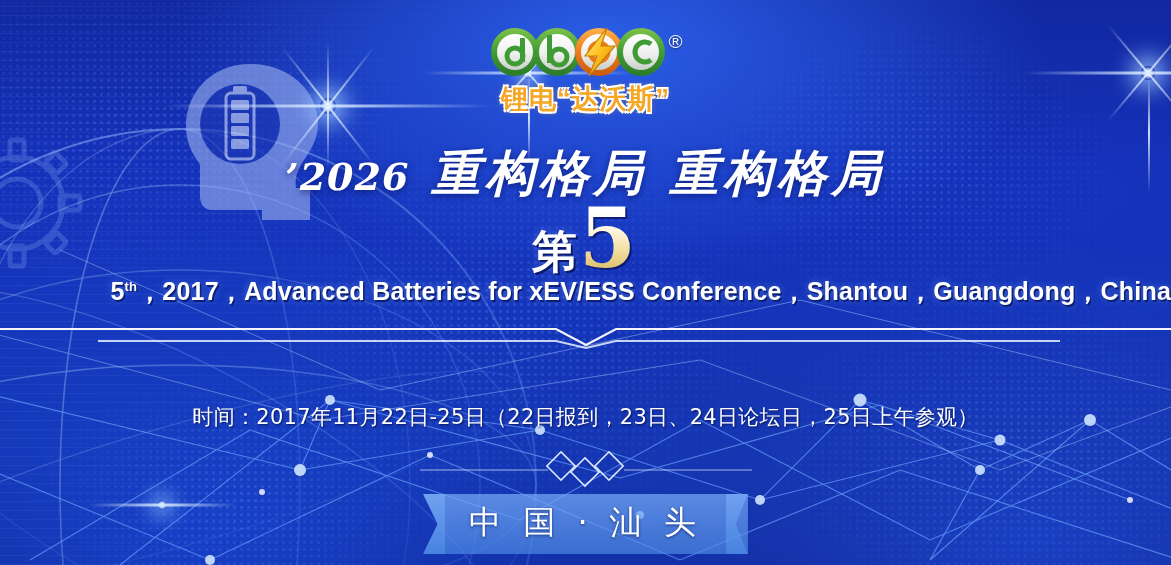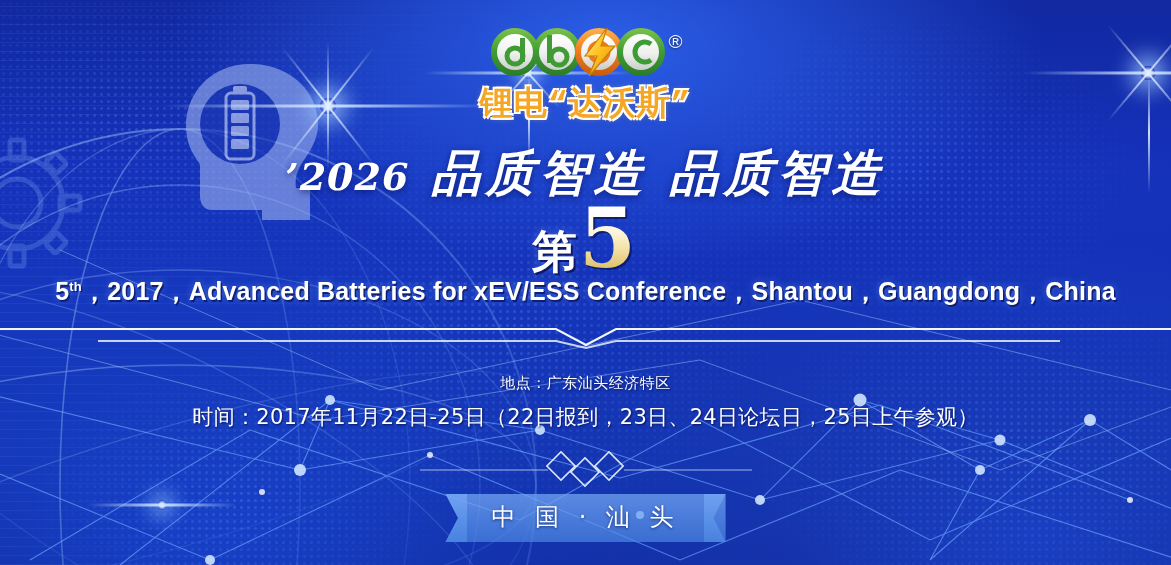--- a/index.html
+++ b/index.html
@@ -87,22 +87,22 @@
     display:flex;flex-direction:column;align-items:center;
   }
   .logo-row{display:flex;align-items:center;}
   .abec{display:block;}
   .reg{
     color:#f2f6ff;font-size:19px;line-height:1;margin-left:4px;margin-top:-22px;
     text-shadow:0 1px 2px rgba(0,0,0,.5);
   }
   .logo-cn{
     margin-top:3px;
-    font-family:Liberation Mono, monospace;
-    font-size:33px;font-weight:bold;letter-spacing:1px;
+    font-family:Liberation Sans, sans-serif;
+    font-size:27px;font-weight:bold;letter-spacing:1px;
     color:#f5a623;
     -webkit-text-stroke:0px;
     text-shadow:
       -1.6px -1.6px 0 #ffffff, 1.6px -1.6px 0 #ffffff,
       -1.6px  1.6px 0 #ffffff, 1.6px  1.6px 0 #ffffff,
        0 0 6px rgba(255,180,60,.6);
   }
 
   .slogan{
     position:absolute;left:0;right:0;top:141px;
@@ -131,21 +131,21 @@
     font-weight:bold;font-size:82px;line-height:.8;
     background:linear-gradient(180deg,#ffffff 8%,#fdf6dd 38%,#f3e0a4 66%,#d9bb63 100%);
     -webkit-background-clip:text;background-clip:text;
     color:transparent;
     padding:0 3px;
     filter:drop-shadow(2px 2px 0 rgba(6,18,90,.7));
   }
 
   .subtitle{
     position:absolute;left:0;right:0;top:275px;
-    text-align:center;white-space:nowrap;
+    text-align:right;white-space:nowrap;
     font-family:"Liberation Sans","DejaVu Sans",sans-serif;
     font-weight:bold;font-size:25px;letter-spacing:.2px;
     color:#ffffff;
     text-shadow:1.5px 1.5px 0 rgba(8,22,95,.8), 0 0 9px rgba(150,195,255,.4);
   }
   .subtitle sup{font-size:13px;vertical-align:super;}
 
   .divider{position:absolute;left:0;right:0;top:318px;height:34px;}
   .divider svg{display:block;width:100%;height:100%;}
 
@@ -174,21 +174,21 @@
     box-shadow:0 1px 6px rgba(4,16,70,.35);
   }
   .ribbon::before,.ribbon::after{content:"";position:absolute;top:0;bottom:0;width:22px;}
   .ribbon::before{left:0;  background:linear-gradient(180deg,rgba(118,170,245,.72),rgba(78,140,230,.66));
                   clip-path:polygon(0 0,100% 0,100% 100%,0 100%,55% 50%);}
   .ribbon::after{right:0; background:linear-gradient(180deg,rgba(118,170,245,.72),rgba(78,140,230,.66));
                   clip-path:polygon(0 0,100% 0,45% 50%,100% 100%,0 100%);}
   .ribbon-text{
     position:relative;z-index:2;
     font-family:"DejaVu Sans","Liberation Sans",sans-serif;
-    font-size:24px;letter-spacing:6px;color:#ffffff;
+    font-size:32px;letter-spacing:6px;color:#ffffff;
     text-shadow:0 1px 3px rgba(5,20,80,.7);
   }
 </style>
 </head>
 <body>
 
 <div id="banner">
 
   <div class="layer halftone"></div>
   <div class="layer scan"></div>
@@ -354,40 +354,39 @@
           <circle cx="152" cy="26" r="18" fill="url(#disc)"></circle>
           <path d="M162 18 A10 10 0 1 0 162 34" fill="none" stroke="#3f9c35" stroke-width="5"></path>
         </svg>
         <span class="reg">®</span>
       </div>
       <div class="logo-cn">锂电“达沃斯”</div>
     </div>
 
     <div class="slogan">
       <span class="yr">’2026</span>
-      <span>品质智造 品质智造</span>
+      <span>重构格局 重构格局</span>
     </div>
 
     <div class="headline">
       <span class="seg">第</span>
       <span class="num">5</span>
     </div>
 
     <div class="subtitle">
       <span>5</span><sup>th</sup><span>，2017，Advanced Batteries for xEV/ESS Conference，Shantou，Guangdong，China</span>
     </div>
 
     <div class="divider">
       <svg viewBox="0 0 1171 34" preserveAspectRatio="none" fill="none">
         <path d="M0 11 L556 11 L586 27 L616 11 L1171 11" stroke="#ffffff" stroke-width="2.2" opacity=".95"></path>
         <path d="M98 23 L556 23 L586 30 L616 23 L1060 23" stroke="#e8f0ff" stroke-width="2" opacity=".85"></path>
       </svg>
     </div>
 
-    <div class="venue">地点：广东汕头经济特区</div>
     <div class="datetime">时间：2017年11月22日-25日（22日报到，23日、24日论坛日，25日上午参观）</div>
 
     <div class="ornament">
       <svg viewBox="0 0 1171 40" preserveAspectRatio="none" fill="none">
         <path d="M420 20 L548 20 M624 20 L752 20" stroke="#cfe2ff" stroke-width="1.2" opacity=".75"></path>
         <g stroke="#e6f0ff" stroke-width="1.6" opacity=".95" fill="none">
           <rect x="551" y="6" width="20" height="20" transform="rotate(45 561 16)"></rect>
           <rect x="575" y="12" width="20" height="20" transform="rotate(45 585 22)"></rect>
           <rect x="599" y="6" width="20" height="20" transform="rotate(45 609 16)"></rect>
         </g>

